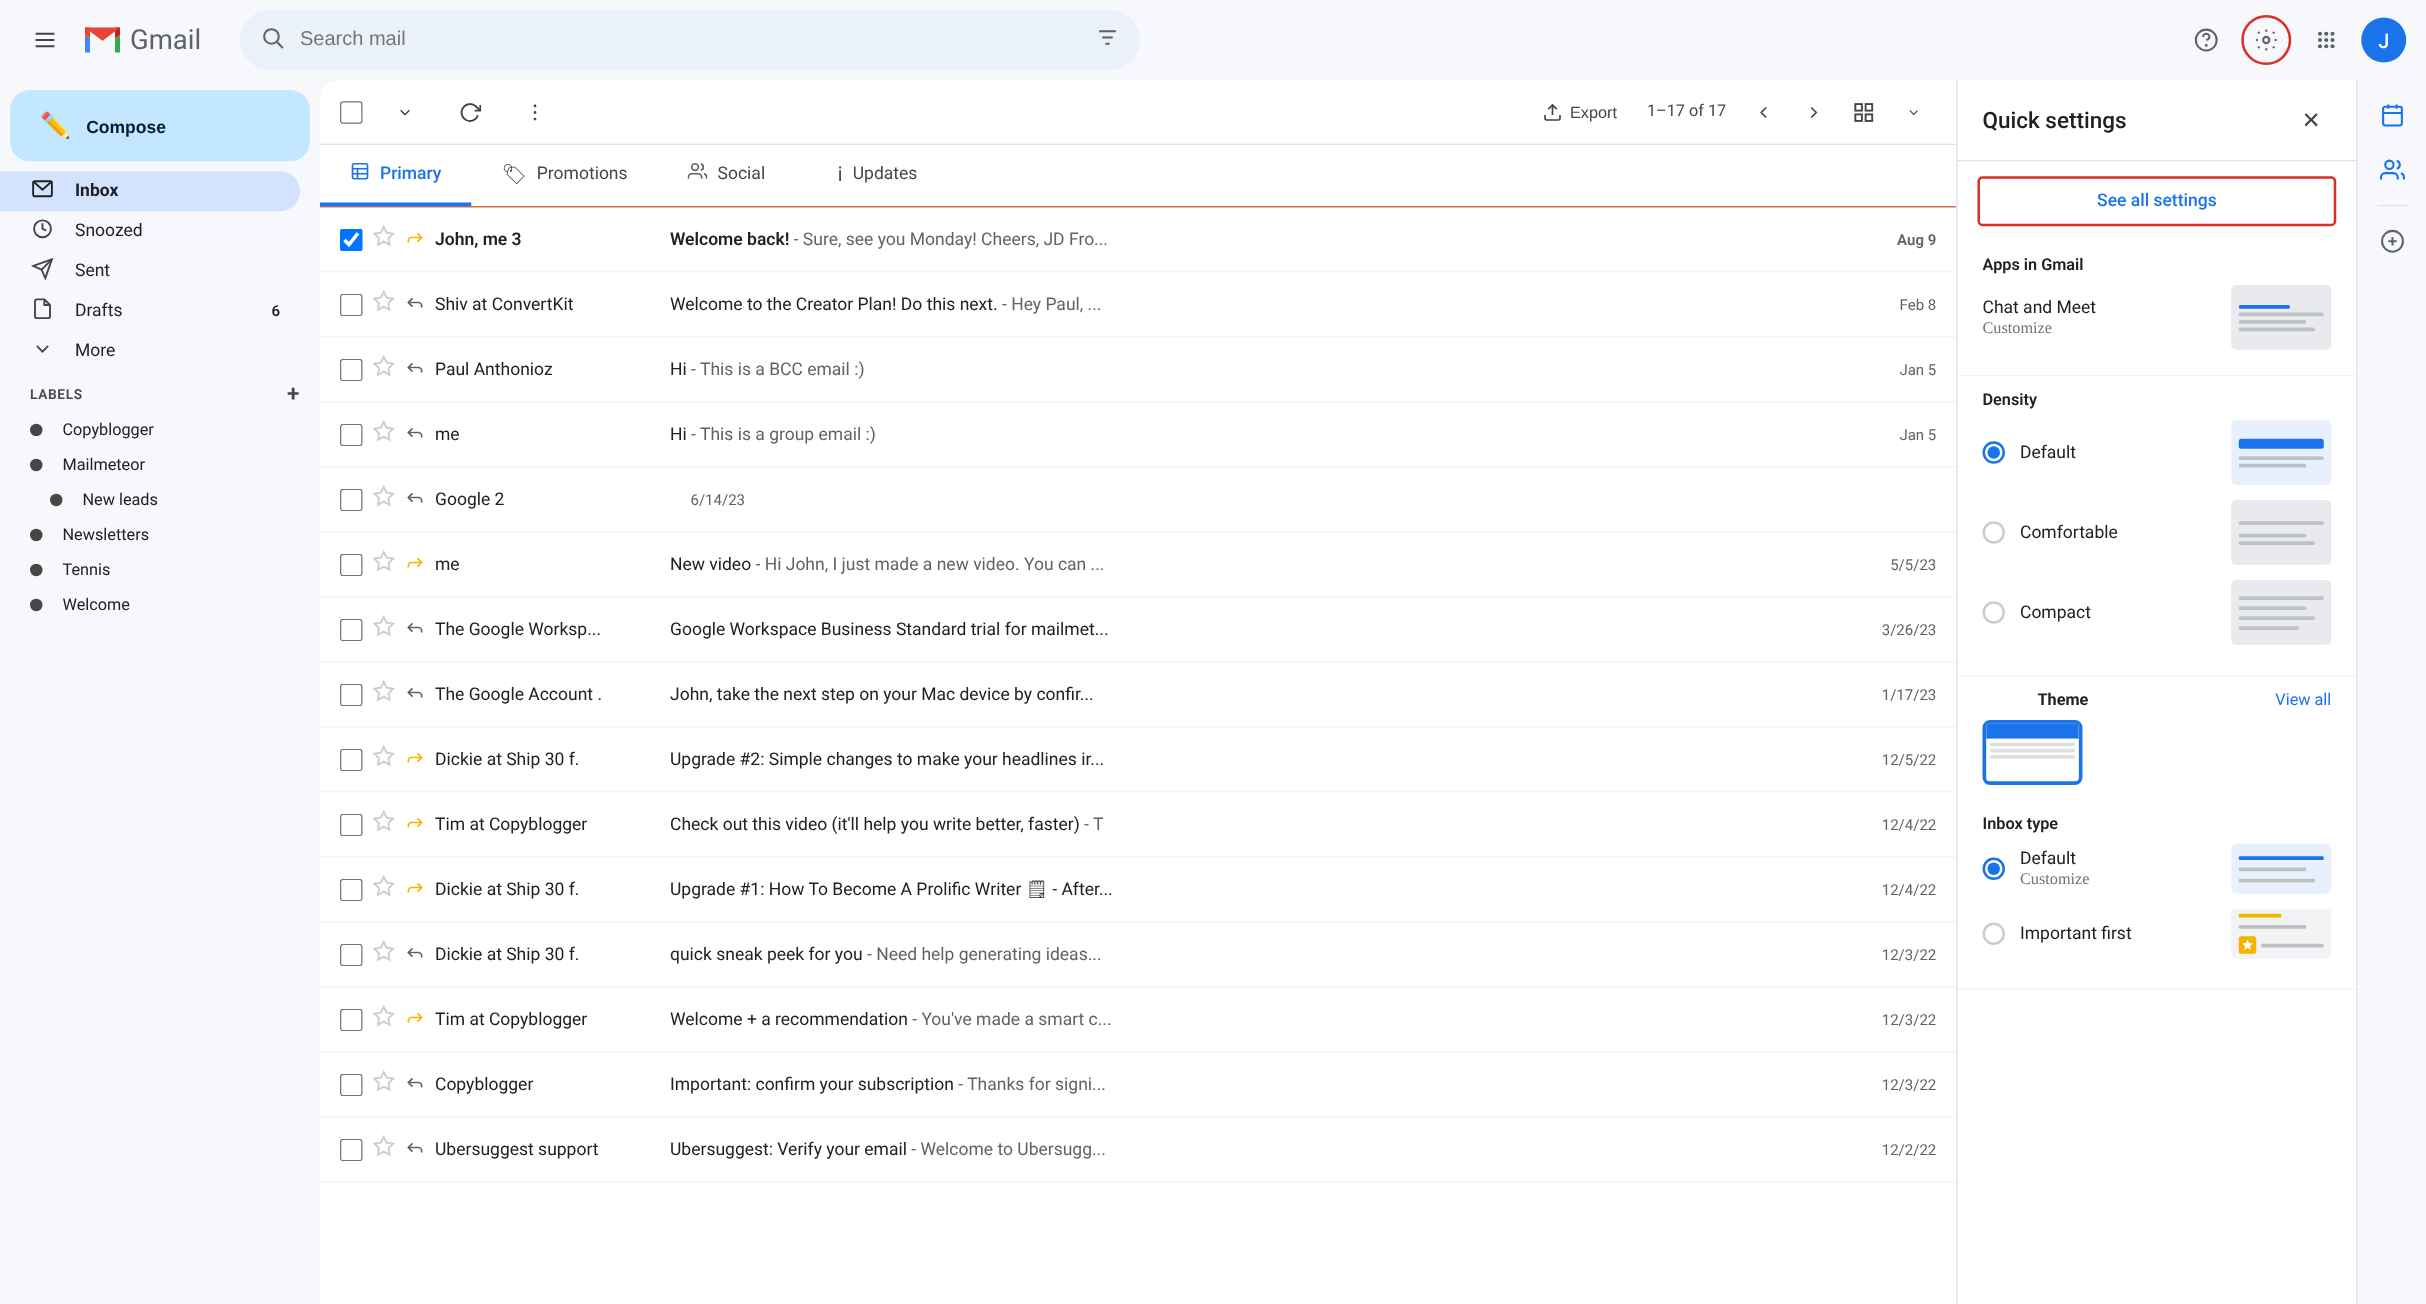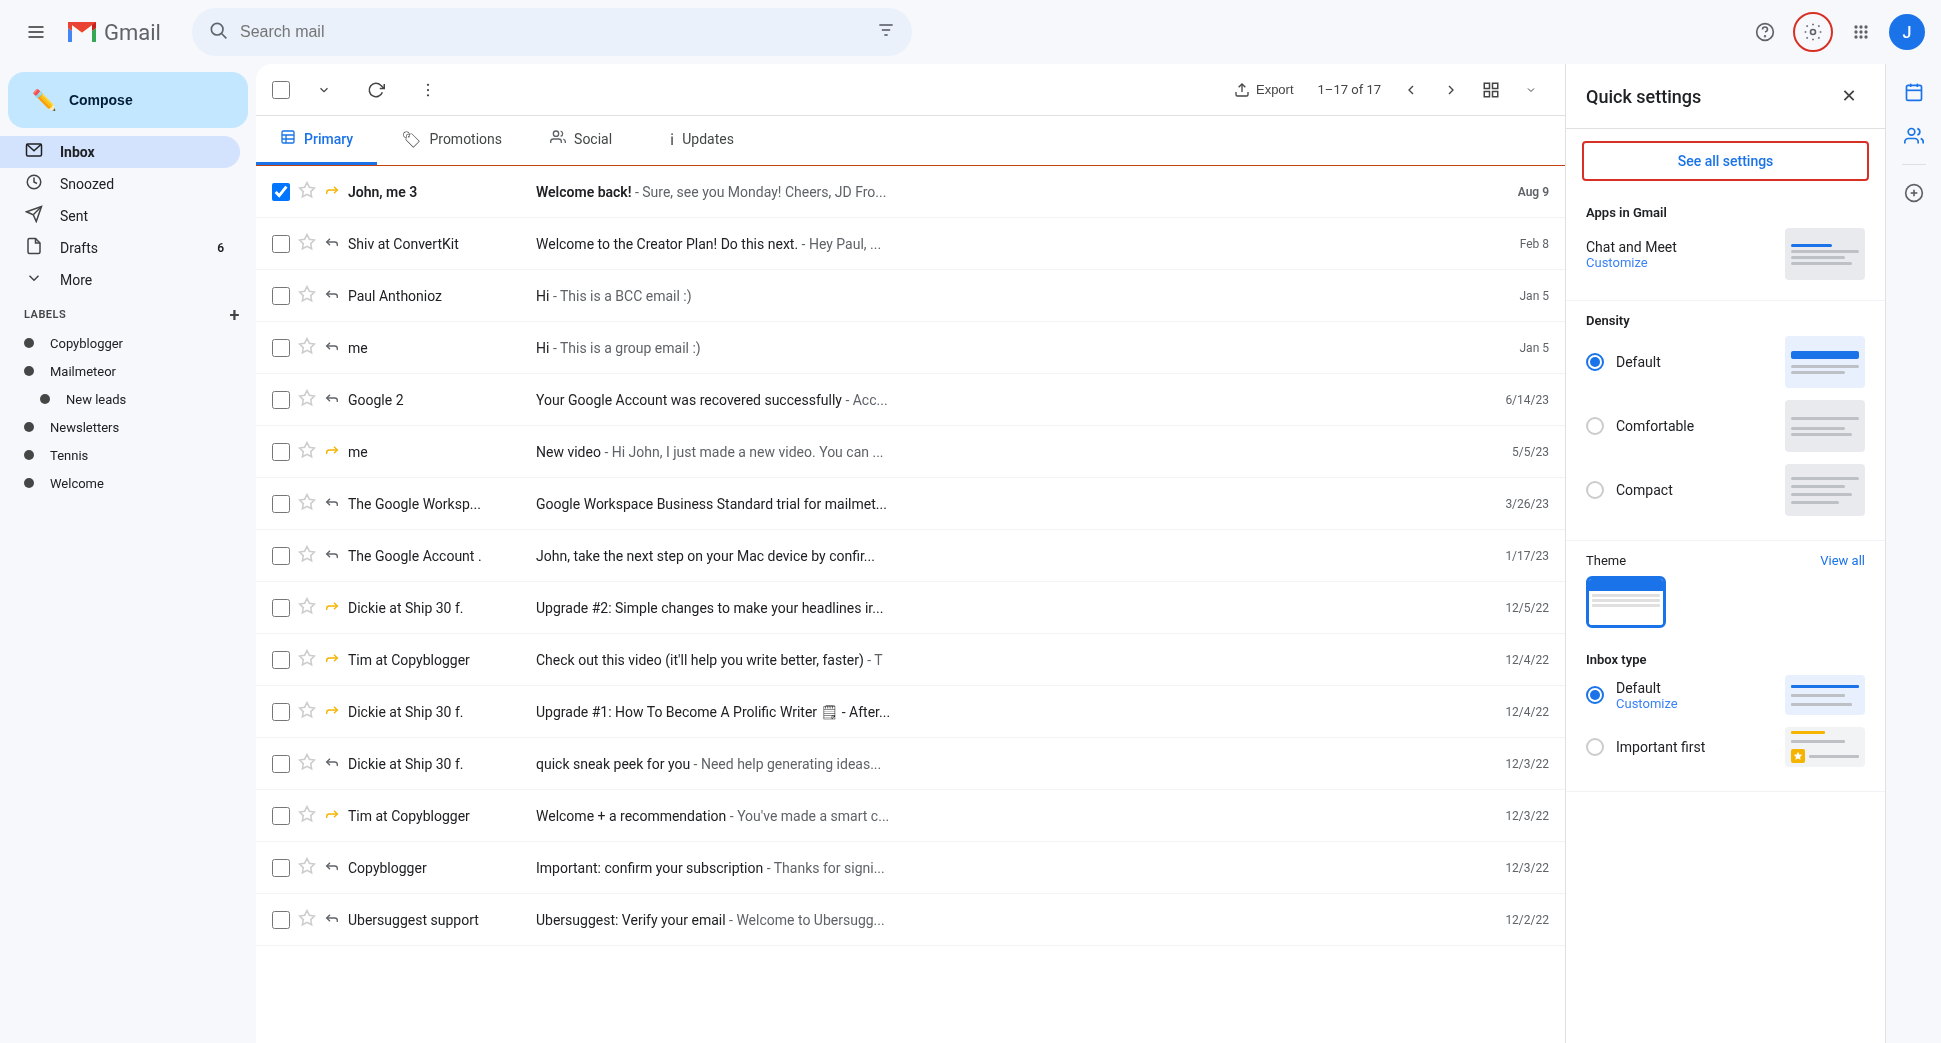--- a/index.html
+++ b/index.html
@@ -71,32 +71,32 @@
     
     .quick-settings { width: 320px; flex-shrink: 0; background: #fff; border-left: 1px solid #e0e0e0; display: flex; flex-direction: column; overflow-y: auto; }
     .qs-header { display: flex; align-items: center; justify-content: space-between; padding: 16px 20px; border-bottom: 1px solid #e0e0e0; flex-shrink: 0; }
     .qs-title { font-size: 18px; font-weight: 500; color: #202124; }
     .qs-close { width: 32px; height: 32px; display: flex; align-items: center; justify-content: center; border-radius: 50%; cursor: pointer; font-size: 18px; color: #444; border: none; background: transparent; }
     .qs-see-all { margin: 12px 16px; border: 2px solid #d93025; border-radius: 4px; padding: 10px; text-align: center; color: #1a73e8; font-size: 14px; cursor: pointer; font-weight: 500; }
     .qs-section { padding: 12px 20px; border-bottom: 1px solid #f1f3f4; }
     .qs-section-title { font-size: 13px; font-weight: 600; color: #202124; margin-bottom: 8px; }
     .qs-item { display: flex; align-items: center; justify-content: space-between; margin-bottom: 8px; }
     .qs-item-label { font-size: 14px; color: #202124; }
-    .qs-item-sub { font-size: 13px; color: #3b82f6; cursor: pointer; }
+    .qs-item-sub { font-size: 13px; color: #737373; cursor: pointer; font-family: Liberation Serif, serif; }
     .qs-preview { width: 80px; height: 52px; background: #e8eaed; border-radius: 4px; display: flex; flex-direction: column; justify-content: center; padding: 4px 6px; gap: 3px; flex-shrink: 0; }
     .qs-preview-line { height: 3px; background: #bdc1c6; border-radius: 2px; }
     .qs-preview-line.accent { background: #1a73e8; width: 60%; }
     .density-option { display: flex; align-items: center; gap: 12px; margin-bottom: 12px; }
     .radio-btn { width: 18px; height: 18px; border-radius: 50%; border: 2px solid #ccc; flex-shrink: 0; cursor: pointer; display: flex; align-items: center; justify-content: center; }
     .radio-btn.selected { border-color: #1a73e8; }
     .radio-btn.selected::after { content: ''; width: 10px; height: 10px; border-radius: 50%; background: #1a73e8; }
     .density-label { font-size: 14px; color: #202124; }
     .qs-theme-section { padding: 12px 20px; }
     .qs-theme-header { display: flex; align-items: center; justify-content: space-between; margin-bottom: 8px; }
-    .qs-theme-title { font-size: 13px; font-weight: 400; color: #202124; }
+    .qs-theme-title { font-size: 13px; font-weight: 700; color: #202124; margin-left: 44px; }
     .qs-view-all { color: #1a73e8; font-size: 13px; cursor: pointer; }
     .theme-thumbnail { width: 80px; height: 52px; background: #e8f0fe; border-radius: 6px; border: 3px solid #1a73e8; overflow: hidden; display: flex; flex-direction: column; }
     .theme-thumbnail-header { height: 12px; background: #1a73e8; }
     .theme-thumbnail-body { flex: 1; background: #fff; display: flex; flex-direction: column; gap: 2px; padding: 3px; }
     .theme-thumbnail-row { height: 3px; background: #e0e0e0; border-radius: 1px; }
     .inbox-type-option { display: flex; align-items: center; gap: 12px; margin-bottom: 12px; }
     .inbox-type-preview { width: 80px; height: 40px; background: #f1f3f4; border-radius: 4px; display: flex; flex-direction: column; justify-content: center; gap: 3px; padding: 4px 6px; }
     .inbox-type-preview-line { height: 3px; background: #bdc1c6; border-radius: 2px; }
     .inbox-type-preview.important .inbox-type-preview-line:first-child { background: #f4b400; width: 50%; }
 
@@ -428,23 +428,20 @@
     <span class="email-star ">
       <svg width="18" height="18" viewBox="0 0 24 24" fill="none" stroke="#ccc" stroke-width="2">
               <polygon points="12,2 15.09,8.26 22,9.27 17,14.14 18.18,21.02 12,17.77 5.82,21.02 7,14.14 2,9.27 8.91,8.26"></polygon>
             </svg>
     </span>
     <span class="email-forward"><svg width="16" height="16" viewBox="0 0 24 24" fill="none" stroke="#5f6368" stroke-width="2">
               <polyline points="9,17 4,12 9,7"></polyline>
               <path d="M20 18v-2a4 4 0 0 0-4-4H4"></path>
             </svg></span>
     <span class="email-sender">Google 2</span>
-    <span class="email-subject">
-      Your Google Account was recovered successfully<span class="preview"> - Acc...</span>
-    </span>
     <span class="email-date">6/14/23</span>
   </div>
         <div class="email-row">
     <input type="checkbox" class="email-checkbox" style="">
     <span class="email-star ">
       <svg width="18" height="18" viewBox="0 0 24 24" fill="none" stroke="#ccc" stroke-width="2">
               <polygon points="12,2 15.09,8.26 22,9.27 17,14.14 18.18,21.02 12,17.77 5.82,21.02 7,14.14 2,9.27 8.91,8.26"></polygon>
             </svg>
     </span>
     <span class="email-forward"><svg width="16" height="16" viewBox="0 0 24 24" fill="none" stroke="#f4b400" stroke-width="2">

